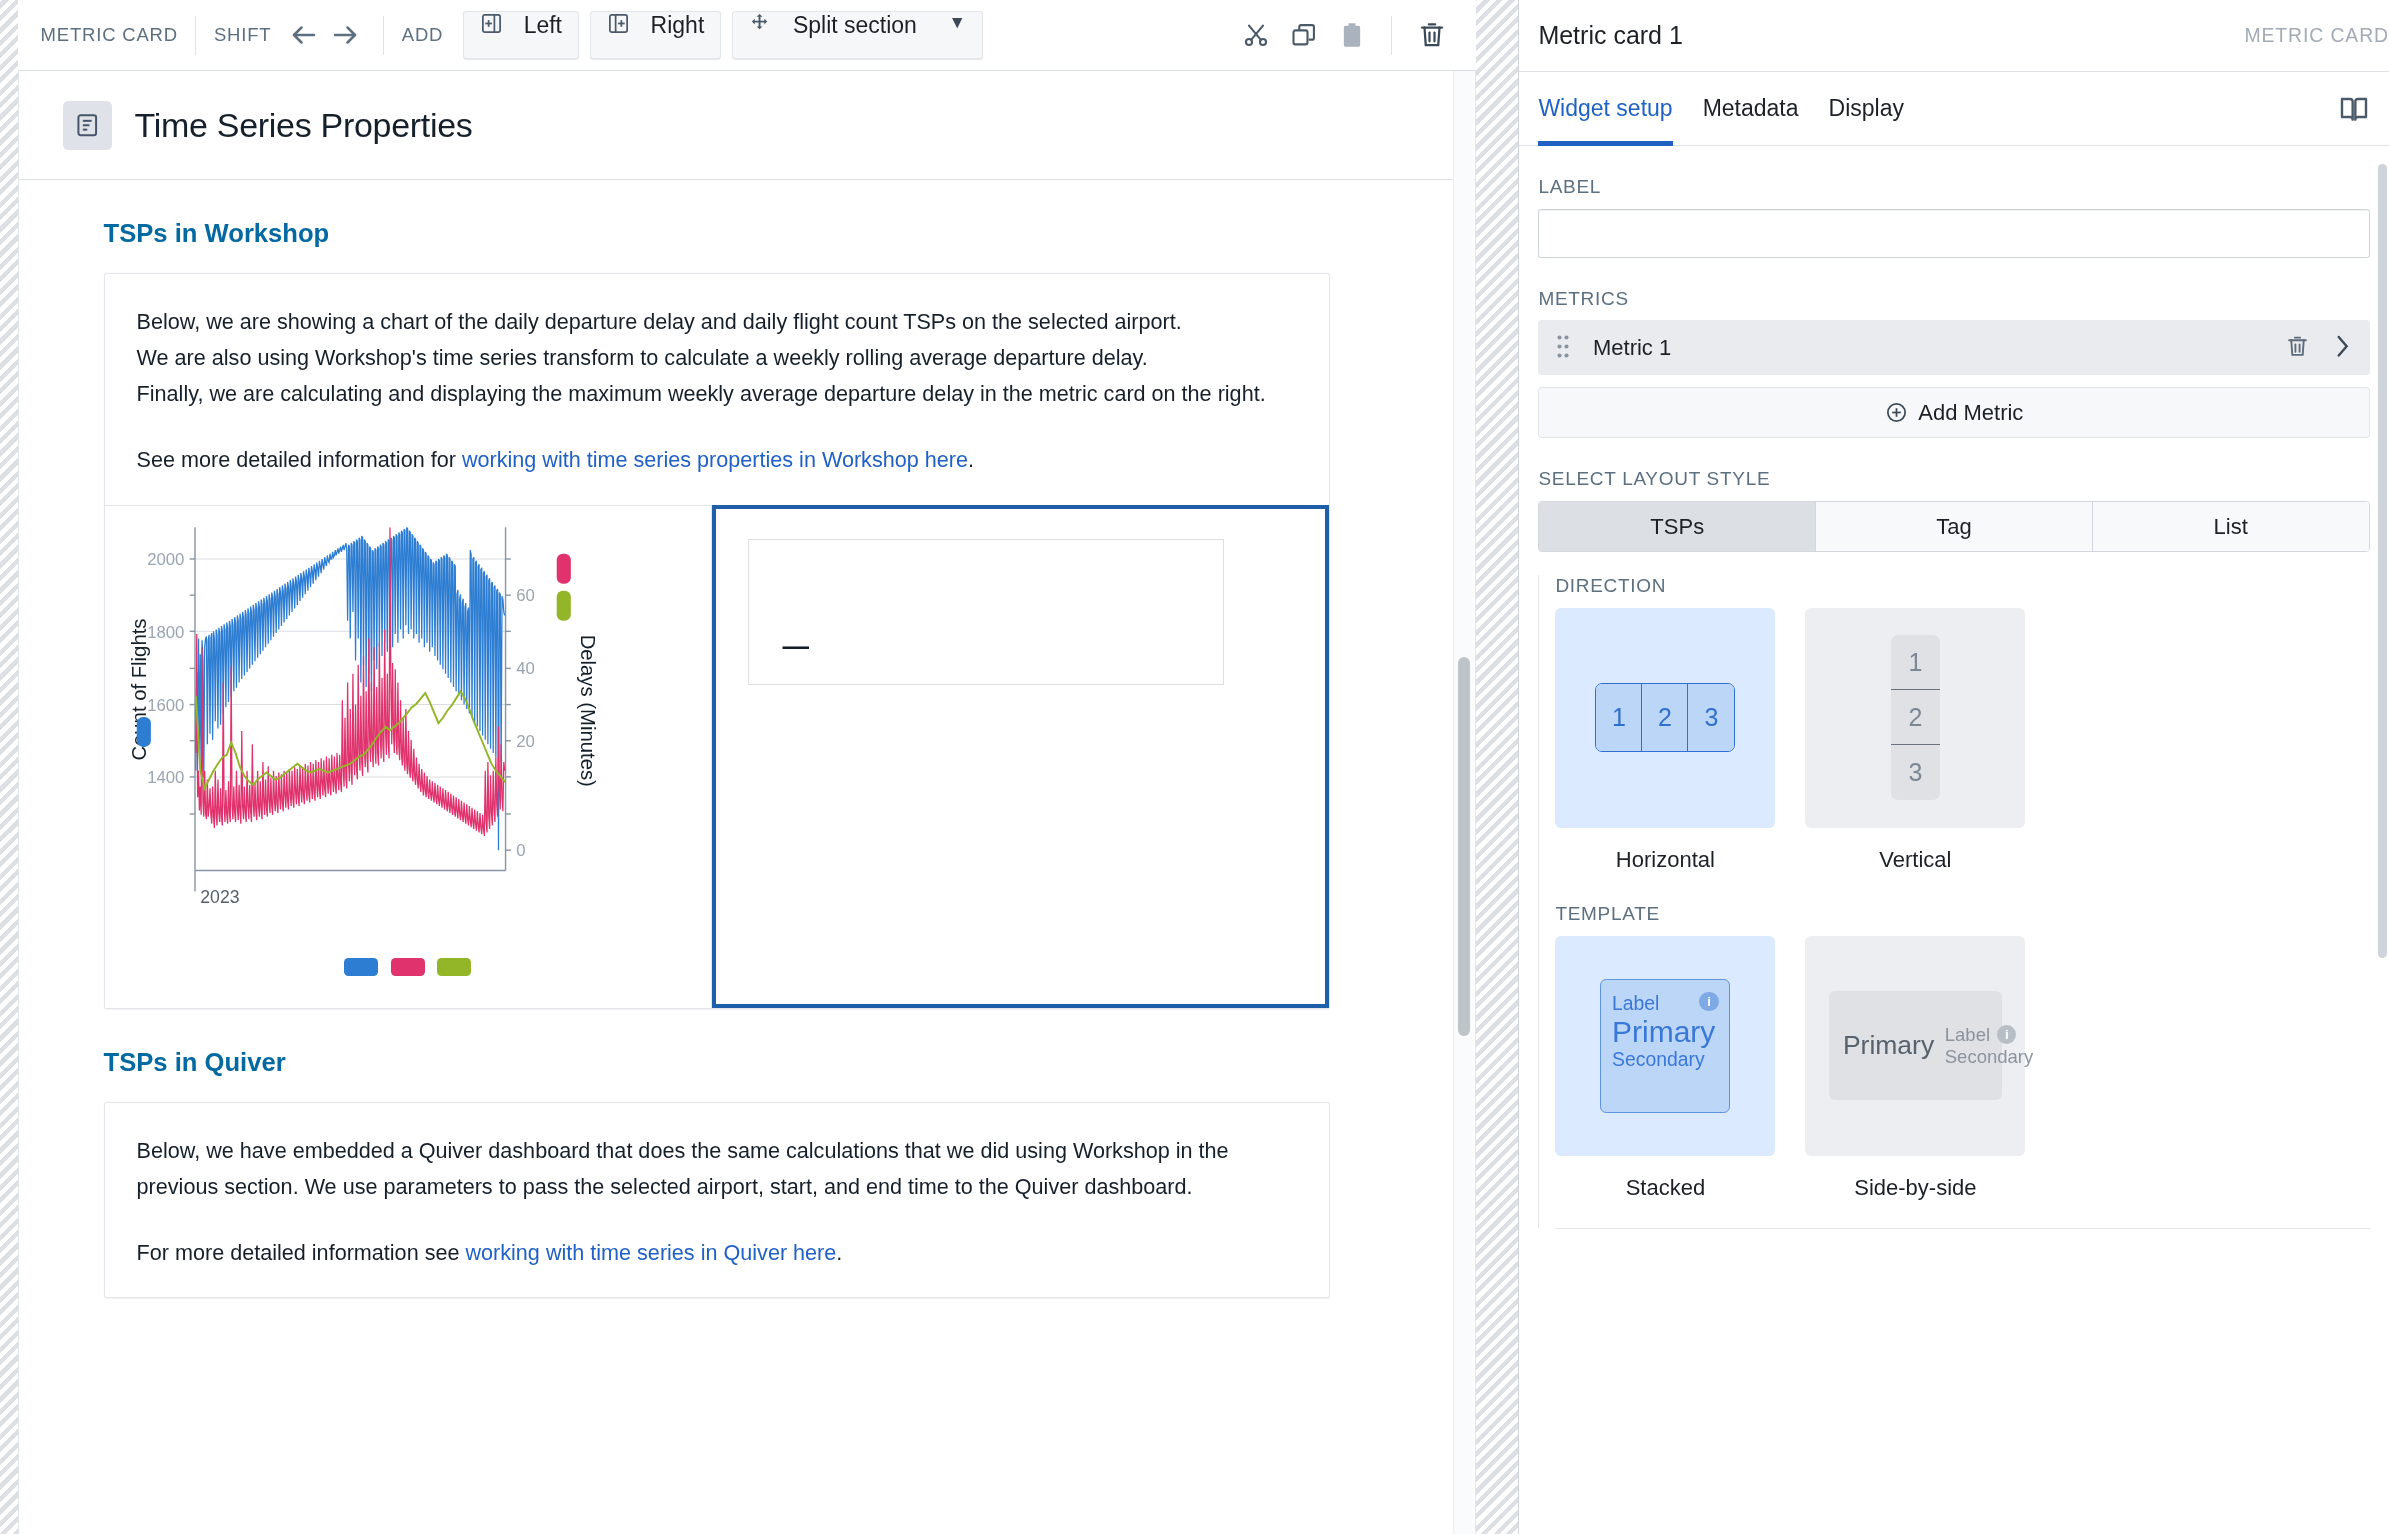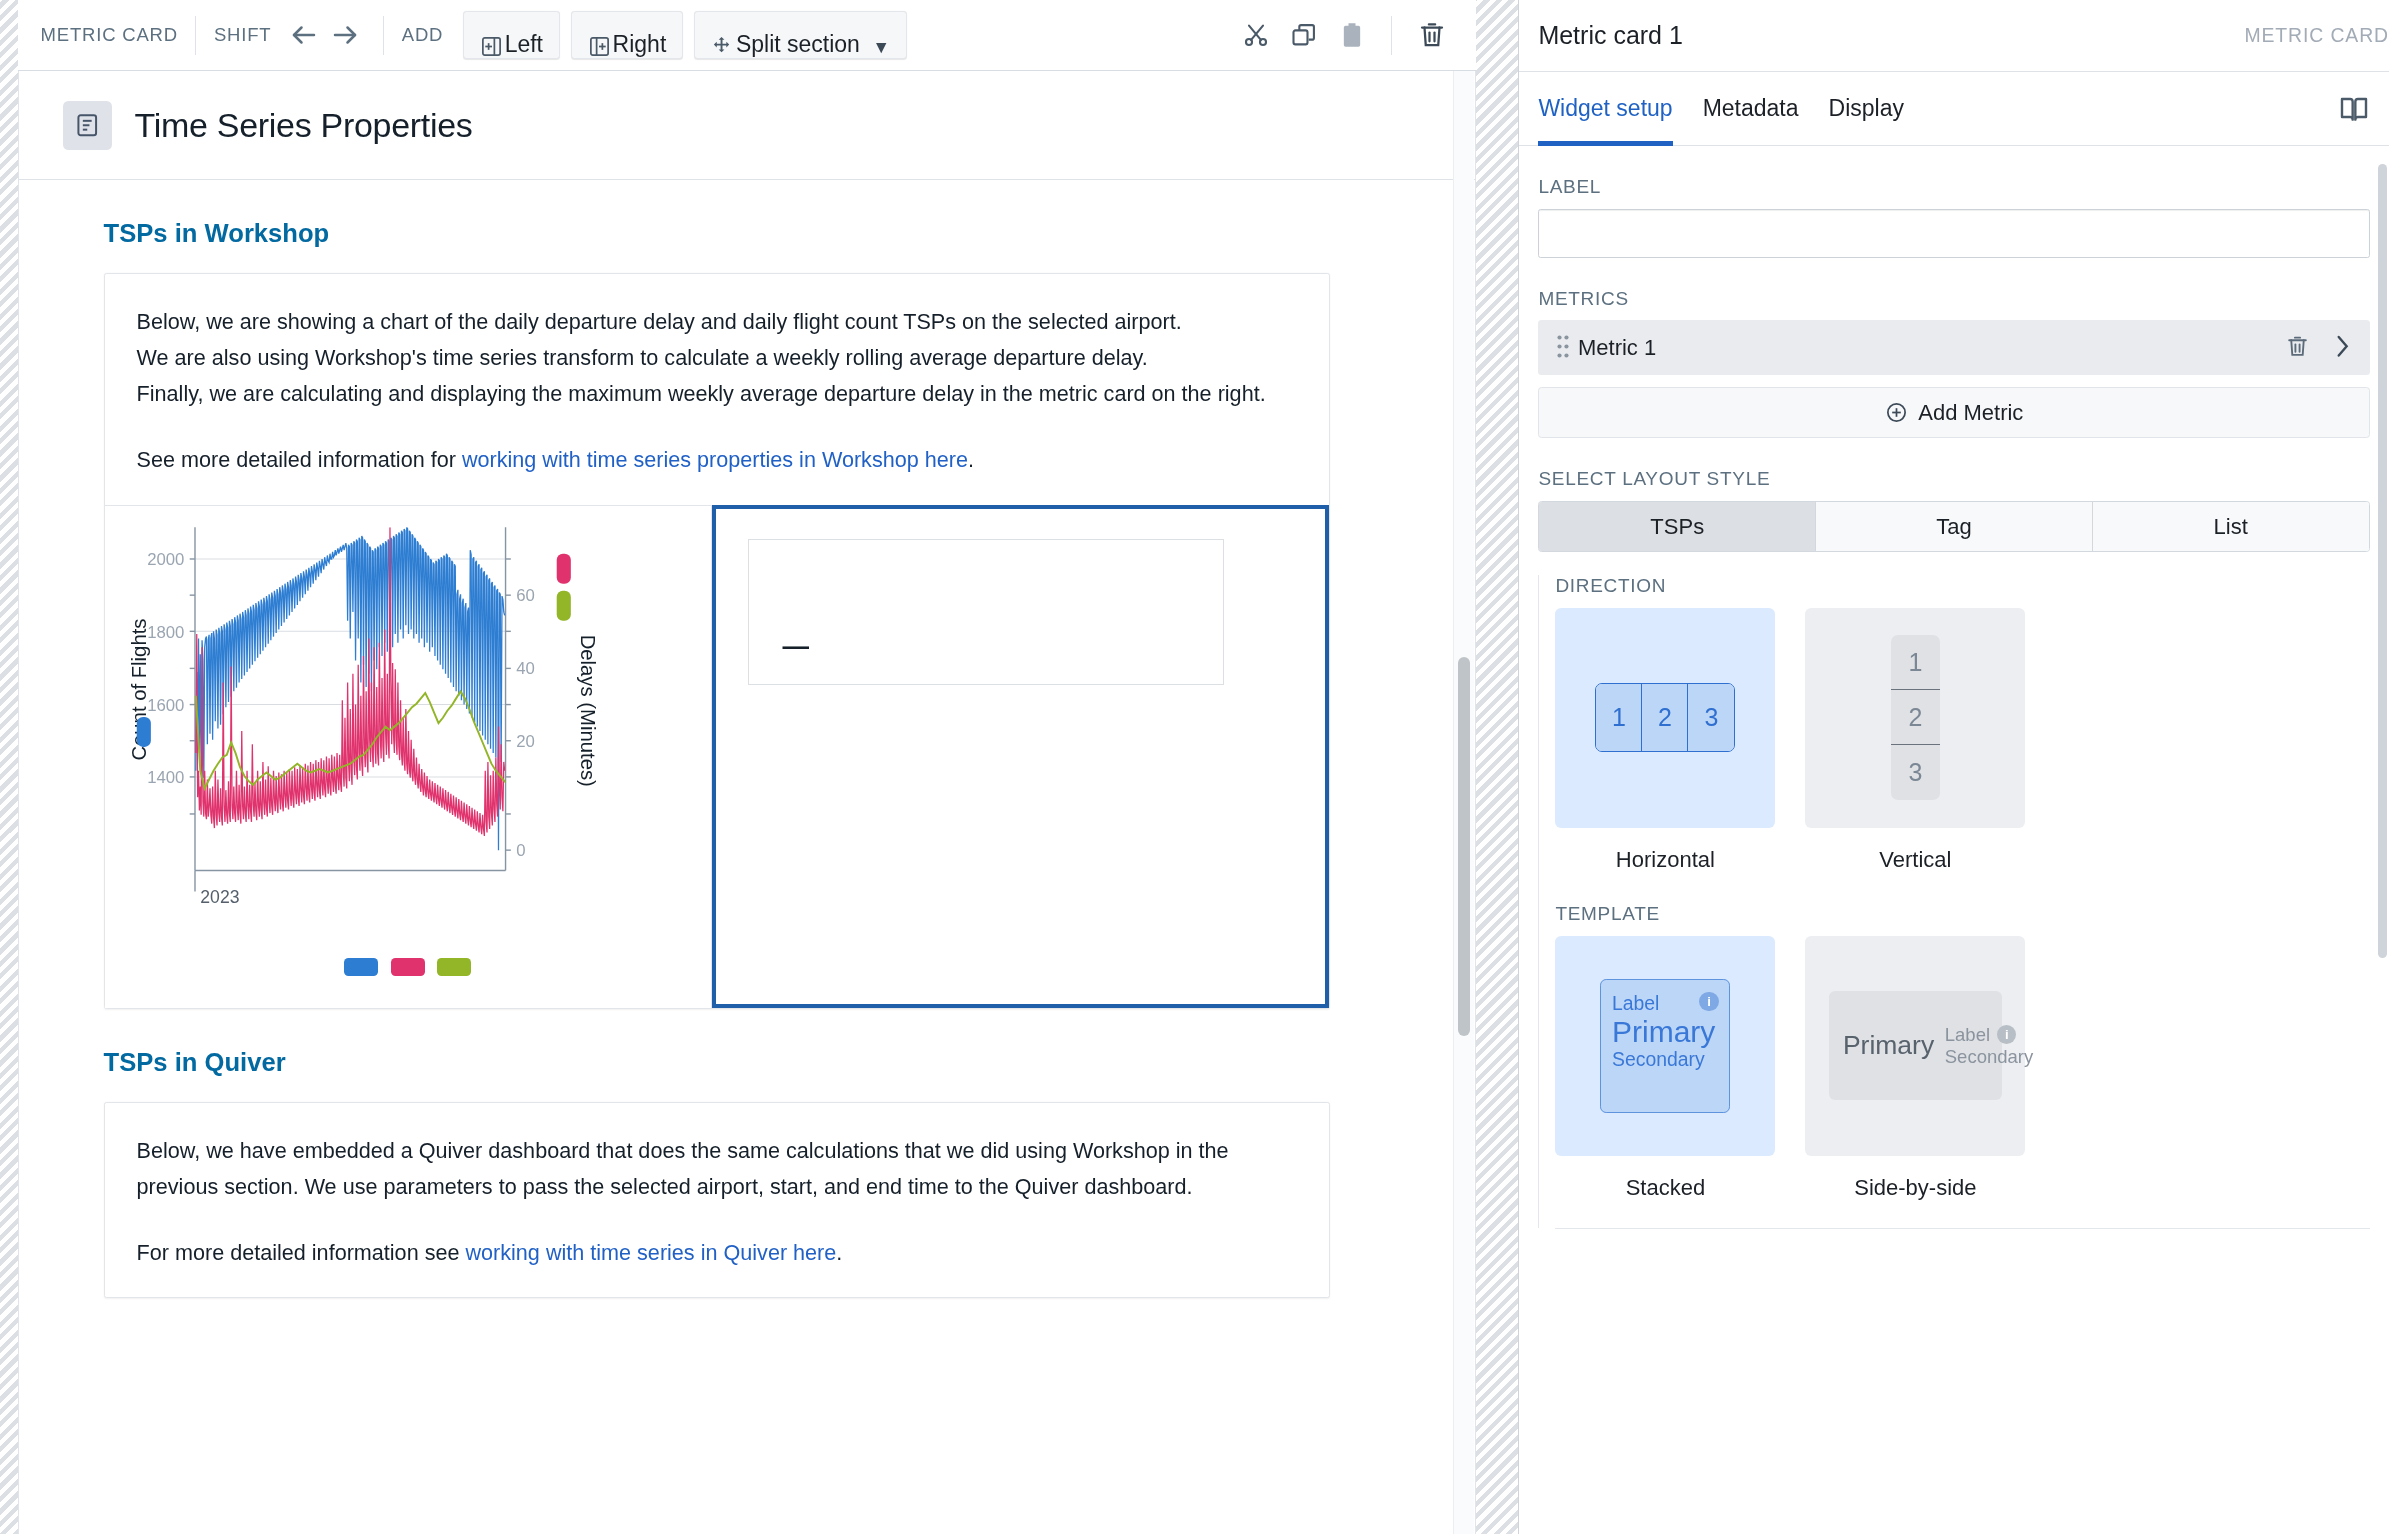--- a/index.html
+++ b/index.html
@@ -43,21 +43,21 @@
     width: 0.9px; height: 39px; background: #dfe3e8;
     margin: 0 17.6px;
   }
   .tb-iconbtn {
     width: 41px; height: 41px;
     display: flex; align-items: center; justify-content: center;
     border-radius: 3.5px; cursor: pointer;
   }
   .tb-btn {
     height: 48px;
-    display: flex; align-items: flex-end; gap: 2px;
+    display: flex; align-items: flex-start; gap: 21px;
     padding: 0 16px;
     background: #f6f7f9;
     border: 0.9px solid #e3e6ea;
     border-radius: 3.5px;
     font-size: 23px; color: #1c2127;
     cursor: pointer;
     margin-right: 10.6px;
     box-shadow: 0 0.9px 0.9px rgba(16,22,26,.10);
     white-space: nowrap;
   }
@@ -205,21 +205,21 @@
   }
   .txt-input {
     width: 100%; height: 49px;
     border: 0.9px solid #ccd2d8; border-radius: 2.6px;
     background: #fff; font-size: 21px; color: #1c2127;
     padding: 0 12.3px;
     box-shadow: inset 0 0.9px 0.9px rgba(16,22,26,.07);
     font-family: "Liberation Sans", sans-serif;
   }
   .metric-row {
-    display: flex; align-items: center; gap: 8px;
+    display: flex; align-items: center; gap: 23px;
     height: 55px; background: #e9ebef;
     border-radius: 3.5px; padding: 0 17.6px;
   }
   .metric-row .mname { font-size: 22px; color: #1c2127; }
   .metric-row .mactions { margin-left: auto; display: flex; align-items: center; gap: 23px; }
   #add-metric {
     margin-top: 12.3px; height: 51px; width: 100%;
     display: flex; align-items: center; justify-content: center; gap: 10.6px;
     background: #f7f8f9; border: 0.9px solid #e1e4e8; border-radius: 3.5px;
     font-size: 22px; color: #1c2127; cursor: pointer;

